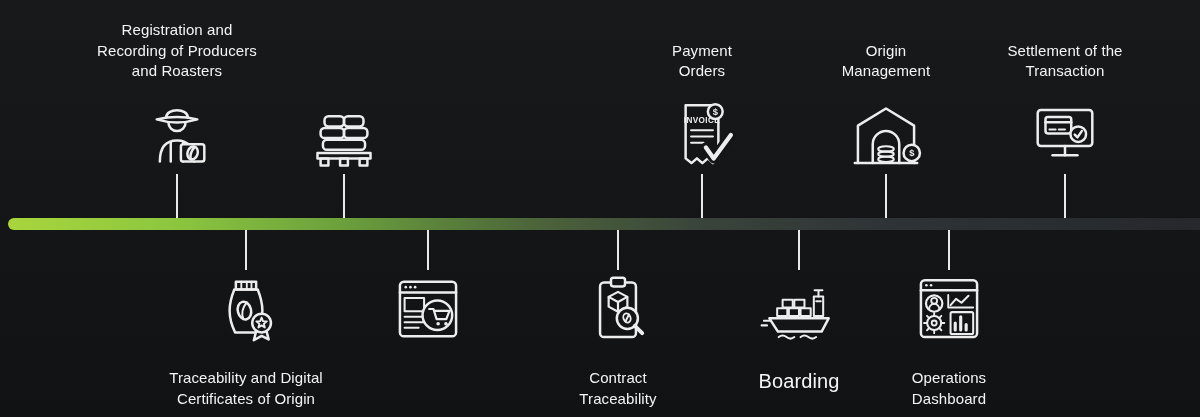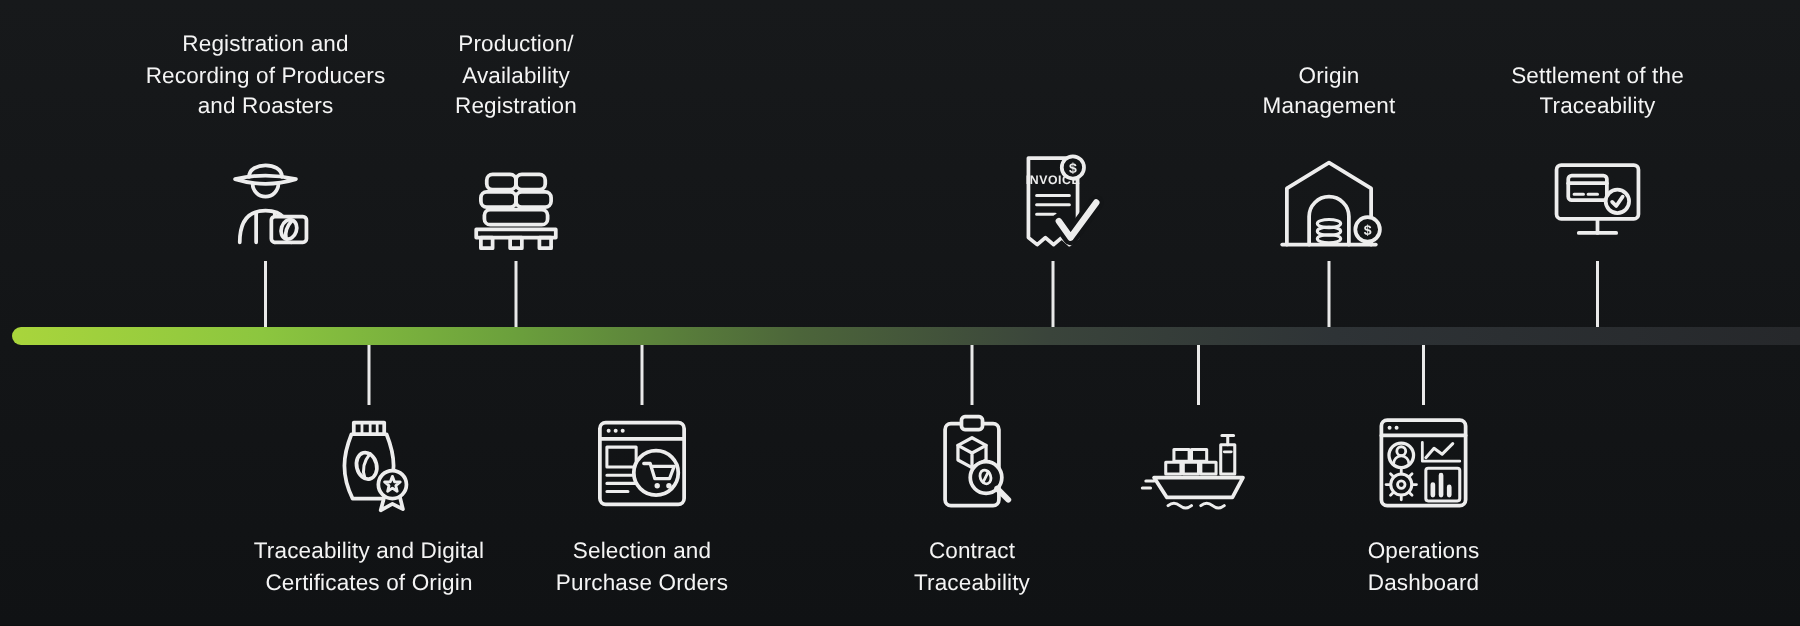--- a/index.html
+++ b/index.html
@@ -15,21 +15,21 @@
       #4c653a 44%, #3a443b 58%, #2e3336 74%, #26282b 100%);
   }
   .item { position:absolute; width:190px; display:flex; flex-direction:column; align-items:center; }
   .item.top { top:0; height:218px; justify-content:flex-end; }
   .item.bottom { top:230px; }
   .label {
     font-size:15px; line-height:1.38; text-align:center; white-space:pre-line;
     color:#f4f4f4; letter-spacing:.1px;
   }
   .item.top .label { margin-bottom:14px; }
-  .item.bottom .label { margin-top:10px; }
+  .item.bottom .label { margin-top:20px; }
   .label.label-large { font-size:20px; }
   .connector { width:2px; background:#e9e9e9; }
   .item.top .connector { height:44px; }
   .item.bottom .connector { height:40px; }
   .icon { line-height:0; }
   .icon svg { stroke:#ededed; fill:none; stroke-width:3.2; stroke-linecap:round; stroke-linejoin:round; }
   .icon svg text { stroke:none; fill:#ededed; font-family:"Liberation Sans",sans-serif; }
 </style>
 </head>
 <body>
@@ -51,41 +51,40 @@
         <path d="M42 59 V84 M58 59 V84"></path>
         <rect x="55" y="62" width="30" height="22" rx="3" fill="#131517"></rect>
         <ellipse cx="70" cy="73" rx="6.5" ry="8.5" transform="rotate(18 70 73)"></ellipse>
         <path d="M72.5 65.5 Q66 73 67.5 80.5"></path>
       </svg>
     </div>
     <div class="connector"></div>
   </div>
 
   <div class="item top" style="left:249px">
-    <div class="label">Production/
-Availability
-Registration</div>
     <div class="icon">
       <svg width="78" height="78" viewBox="0 0 100 100">
         <rect x="25" y="26" width="25" height="13" rx="5"></rect>
         <rect x="50" y="26" width="25" height="13" rx="5"></rect>
         <rect x="20" y="41" width="30" height="13" rx="5"></rect>
         <rect x="50" y="41" width="30" height="13" rx="5"></rect>
         <rect x="23" y="56" width="54" height="13" rx="5"></rect>
         <rect x="16" y="73" width="68" height="7"></rect>
         <rect x="20" y="80" width="10" height="9"></rect>
         <rect x="45" y="80" width="10" height="9"></rect>
         <rect x="70" y="80" width="10" height="9"></rect>
       </svg>
     </div>
     <div class="connector"></div>
   </div>
 
 
   <div class="item top" style="left:607px">
+    <div class="label">Payment
+Orders</div>
     <div class="icon">
       <svg width="78" height="78" viewBox="0 0 100 100">
         <path d="M29 12 H71 V80 L64 86 L57.5 80 L50.5 86 L43.5 80 L36.5 86 L29 80 Z" fill="#131517"></path>
         <text x="50" y="34" font-size="10.5" font-weight="bold" text-anchor="middle" letter-spacing="0.5">INVOICE</text>
         <path d="M36 44 H64 M36 52 H64 M36 60 H52" stroke-width="2.6"></path>
         <circle cx="67" cy="20" r="9.5" fill="#131517"></circle>
         <text x="67" y="24.5" font-size="12" font-weight="bold" text-anchor="middle">$</text>
         <path d="M55 66 L65 80 L87 50" stroke="#131517" stroke-width="13"></path>
         <path d="M55 66 L65 80 L87 50" stroke-width="5.5"></path>
       </svg>
@@ -106,21 +105,21 @@
         <ellipse cx="50" cy="68" rx="10" ry="3.5" stroke-width="2.6"></ellipse>
         <circle cx="83" cy="73" r="10.5" fill="#131517"></circle>
         <text x="83" y="77.5" font-size="12" font-weight="bold" text-anchor="middle">$</text>
       </svg>
     </div>
     <div class="connector"></div>
   </div>
 
   <div class="item top" style="left:970px">
     <div class="label">Settlement of the
-Traceability</div>
+Transaction</div>
     <div class="icon">
       <svg width="78" height="78" viewBox="0 0 100 100">
         <rect x="15" y="18" width="70" height="46" rx="4"></rect>
         <rect x="25" y="27" width="33" height="21" rx="3" fill="#131517"></rect>
         <path d="M25 33.5 H58"></path>
         <path d="M30 43 h8 M42 43 h8" stroke-width="2.6"></path>
         <circle cx="67" cy="49" r="10" fill="#131517"></circle>
         <path d="M62.5 49.5 l3.5 3.5 L71.5 45"></path>
         <path d="M50 64 V76"></path>
         <path d="M34 76 H66"></path>
@@ -157,25 +156,23 @@
         <circle cx="27.5" cy="22" r="1.7" fill="#ededed" stroke="none"></circle>
         <circle cx="33.5" cy="22" r="1.7" fill="#ededed" stroke="none"></circle>
         <rect x="20" y="36" width="25" height="17" stroke-width="2.6"></rect>
         <path d="M20 60 H45 M20 67 H45 M20 74 H38" stroke-width="2.6"></path>
         <circle cx="62" cy="58" r="19" fill="#131517"></circle>
         <path d="M51.5 50 h5.5 l4 13 h12.5 l4 -10.5 H59" stroke-width="2.8"></path>
         <circle cx="63" cy="69" r="2.3" fill="#ededed" stroke="none"></circle>
         <circle cx="73" cy="69" r="2.3" fill="#ededed" stroke="none"></circle>
       </svg>
     </div>
-    <div class="label">Selection and
-Purchase Orders</div>
-  </div>
-
-  <div class="item bottom" style="left:553px">
+  </div>
+
+  <div class="item bottom" style="left:523px">
     <div class="connector"></div>
     <div class="icon">
       <svg width="78" height="78" viewBox="0 0 100 100">
         <rect x="27" y="16" width="46" height="70" rx="5"></rect>
         <rect x="41" y="10" width="18" height="11" rx="3" fill="#131517"></rect>
         <path d="M50 28 l12 6.5 V47 l-12 6.5 L38 47 V34.5 Z" stroke-width="2.8"></path>
         <path d="M38 34.5 L50 41 L62 34.5 M50 41 V53.5" stroke-width="2.8"></path>
         <circle cx="62" cy="62" r="13.5" fill="#131517"></circle>
         <path d="M71.5 71.5 L81 81" stroke-width="5"></path>
         <ellipse cx="61.5" cy="61.5" rx="4.5" ry="6" transform="rotate(-20 61.5 61.5)" stroke-width="2.4"></ellipse>
@@ -196,20 +193,21 @@
         <rect x="37" y="49" width="13" height="10" stroke-width="2.6"></rect>
         <rect x="52" y="49" width="13" height="10" stroke-width="2.6"></rect>
         <rect x="69" y="34" width="12" height="25" stroke-width="2.6"></rect>
         <path d="M72 40 h6" stroke-width="2.4"></path>
         <path d="M75 34 V26 M70 26 H80" stroke-width="2.6"></path>
         <path d="M12 62 H88 L79 79 H23 Z" fill="#131517"></path>
         <path d="M5 65 h7 M2 71 h7" stroke-width="2.6"></path>
         <path d="M24 86 q5 -4 10 0 q5 4 10 0 M52 86 q5 -4 10 0 q5 4 10 0" stroke-width="2.6"></path>
       </svg>
     </div>
+    <div class="label label-large">Boarding</div>
   </div>
 
   <div class="item bottom" style="left:854px">
     <div class="connector"></div>
     <div class="icon">
       <svg width="78" height="78" viewBox="0 0 100 100">
         <rect x="14" y="13" width="72" height="73" rx="5"></rect>
         <path d="M14 26 H86"></path>
         <circle cx="21" cy="19.5" r="1.7" fill="#ededed" stroke="none"></circle>
         <circle cx="27" cy="19.5" r="1.7" fill="#ededed" stroke="none"></circle>

